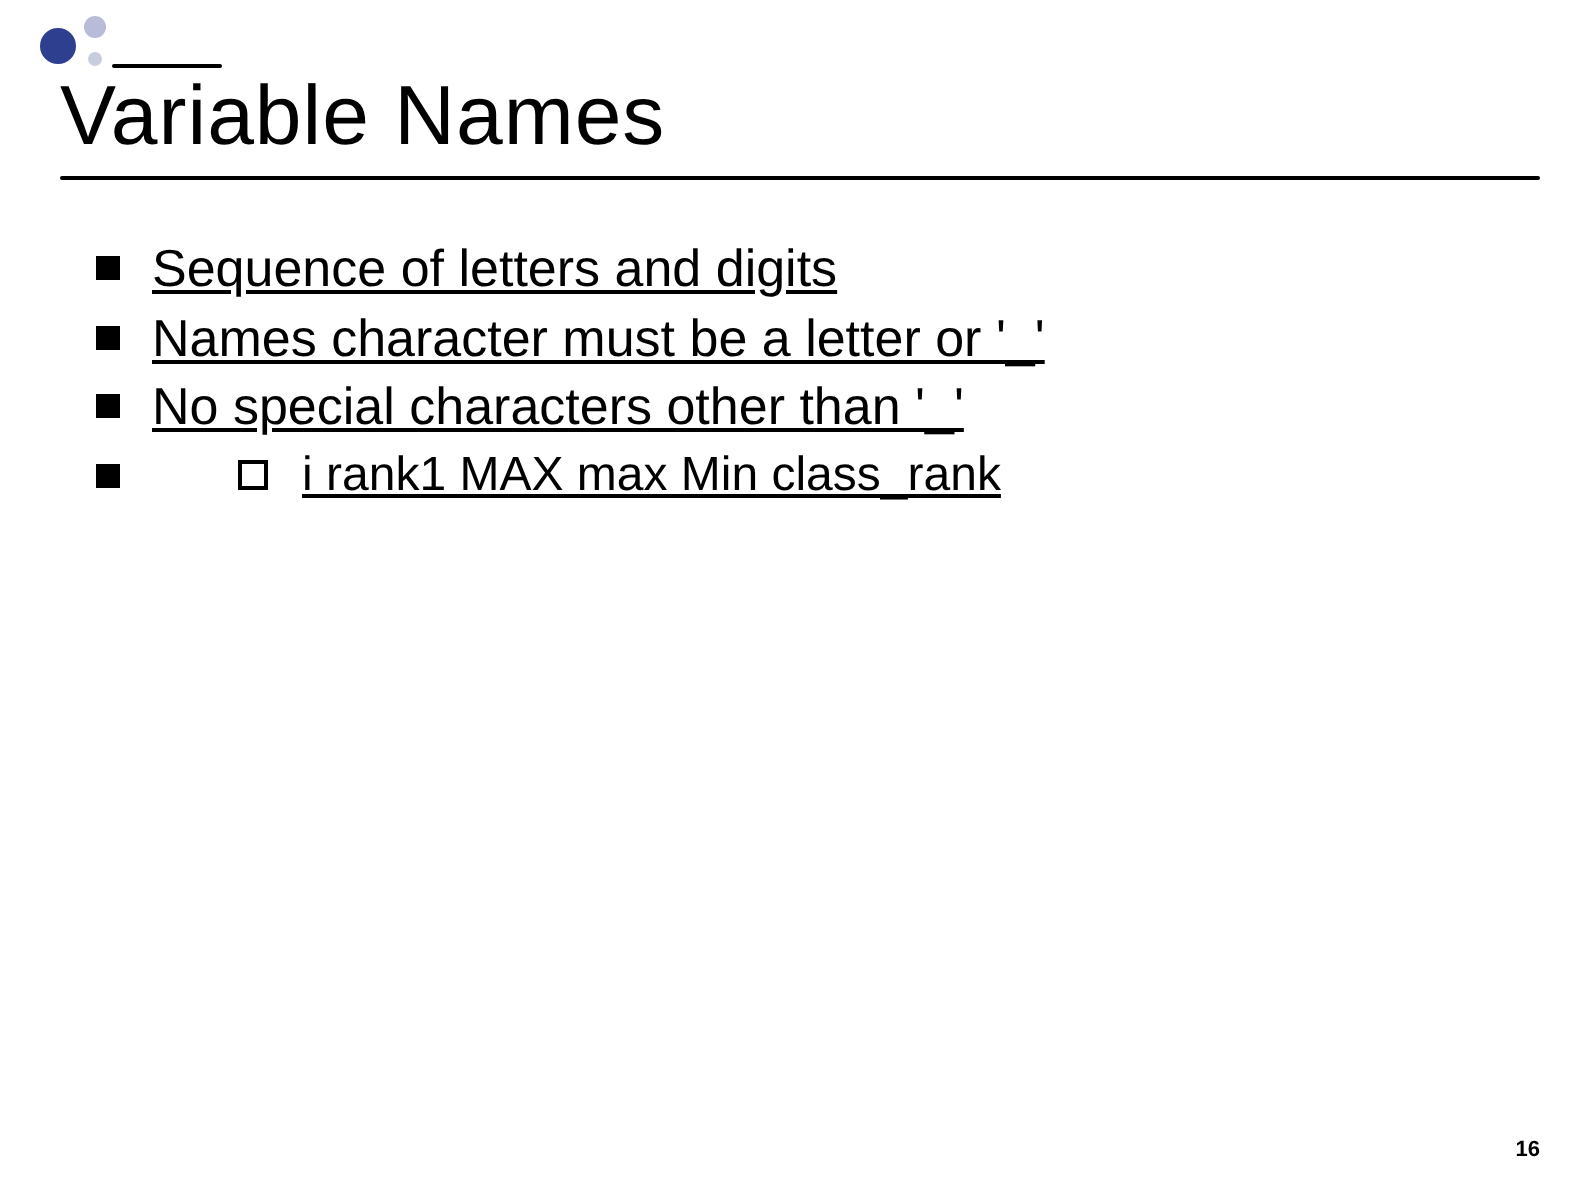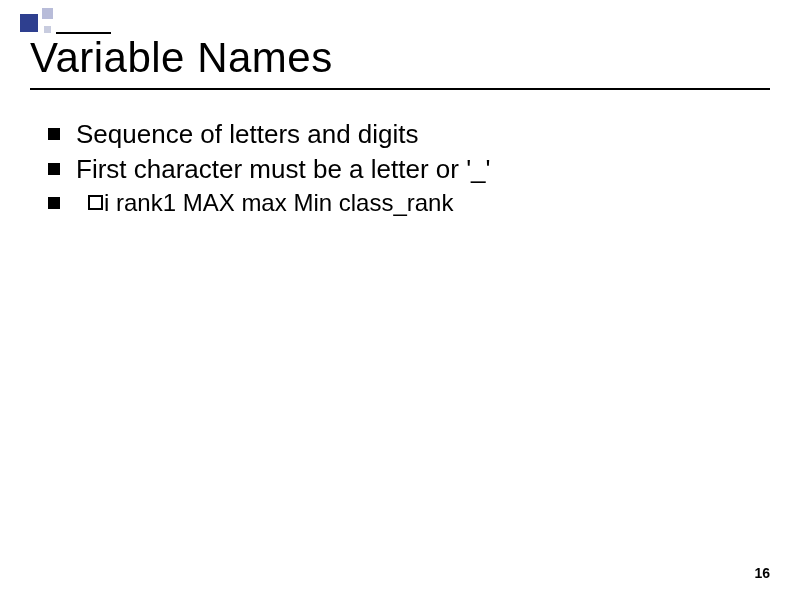--- a/index.html
+++ b/index.html
@@ -1,15 +1,15 @@
 <!DOCTYPE html>
 <html><head>
 <meta charset="utf-8">
 <style>
-  * { margin: 0; padding: 0; box-sizing: border-box; }
+  * { margin: 0; padding: 0; box-sizing: border-box; border-radius: 27px; }
   body {
     width: 794px;
     height: 595px;
     background: #fff;
     font-family: Arial, Helvetica, sans-serif;
     color: #000;
     position: relative;
     overflow: hidden;
   }
   .decoration {
@@ -63,52 +63,54 @@
   .content {
     padding: 28px 30px 0 48px;
   }
   ul.main { list-style: none; }
   ul.main > li {
     position: relative;
     font-size: 26px;
     line-height: 1.25;
     padding-left: 28px;
     margin-bottom: 2px;
+    text-decoration: underline;
   }
   ul.main > li::before {
     content: "";
     position: absolute;
     left: 0;
     top: 10px;
     width: 12px;
     height: 12px;
     background: #000;
   }
   ul.sub { list-style: none; padding-left: 12px; margin-top: 2px; margin-bottom: 2px;}
   ul.sub > li {
     position: relative;
     font-size: 24px;
     line-height: 1.3;
-    padding-left: 16px;
+    padding-left: 32px;
+    margin-left: 31px;
   }
   ul.sub > li::before {
     content: "";
     position: absolute;
     left: 0;
     top: 8px;
     width: 11px;
     height: 11px;
     border: 2px solid #000;
     background: #fff;
   }
   .page-number {
     position: absolute;
     bottom: 14px;
     right: 24px;
-    font-size: 14px;
+    font-size: 11px;
     font-weight: bold;
   }
 </style>
 </head>
 <body>
 
 <div class="decoration">
   <div class="big-square"></div>
   <div class="mid-square"></div>
   <div class="small-square"></div>
@@ -116,21 +118,22 @@
 </div>
 
 <div class="title-wrap">
   <h1 class="slide-title">Variable Names</h1>
   <hr class="title-rule">
 </div>
 
 <div class="content">
   <ul class="main">
     <li>Sequence of letters and digits</li>
-    <li>First character must be a letter or '_'</li>
+    <li>Names character must be a letter or '_'</li>
+    <li>No special characters other than '_'</li>
     <li>
       <ul class="sub">
         <li>i    rank1   MAX    max   Min    class_rank</li>
       </ul>
     </li>
   </ul>
 </div>
 
 <div class="page-number">16</div>
 

